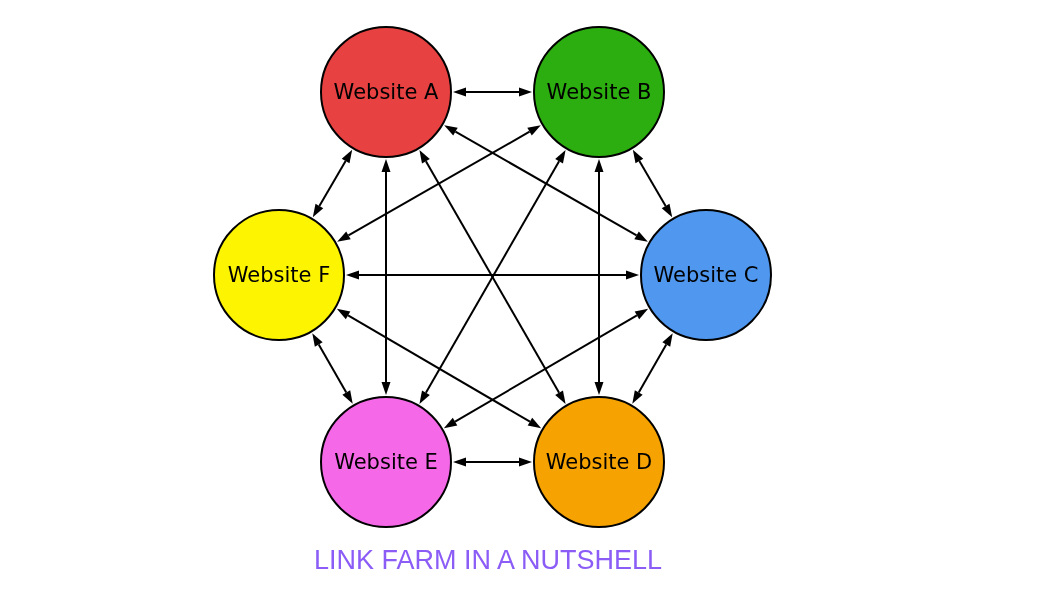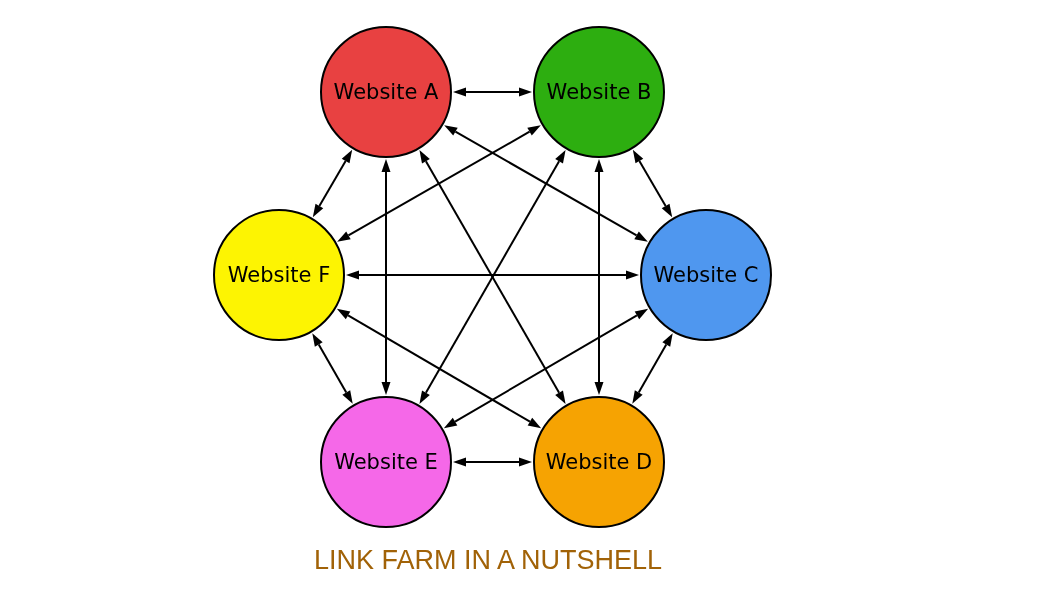--- a/index.html
+++ b/index.html
@@ -132,14 +132,14 @@
       </g>
       <g>
         <circle cx="386" cy="462" r="65" fill="#f568e8" stroke="#000000" stroke-width="2"></circle>
         <text x="386" y="462" text-anchor="middle" dominant-baseline="central" fill="#000000">Website E</text>
       </g>
       <g>
         <circle cx="279" cy="275" r="65" fill="#fdf402" stroke="#000000" stroke-width="2"></circle>
         <text x="279" y="275" text-anchor="middle" dominant-baseline="central" fill="#000000">Website F</text>
       </g>
     </svg>
-  <div class="caption" style="color: #a16207;">LINK FARM IN A NUTSHELL</div>
+  <div class="caption" style="color: #8b5cf6;">LINK FARM IN A NUTSHELL</div>
 </div>
 
 </body></html>

